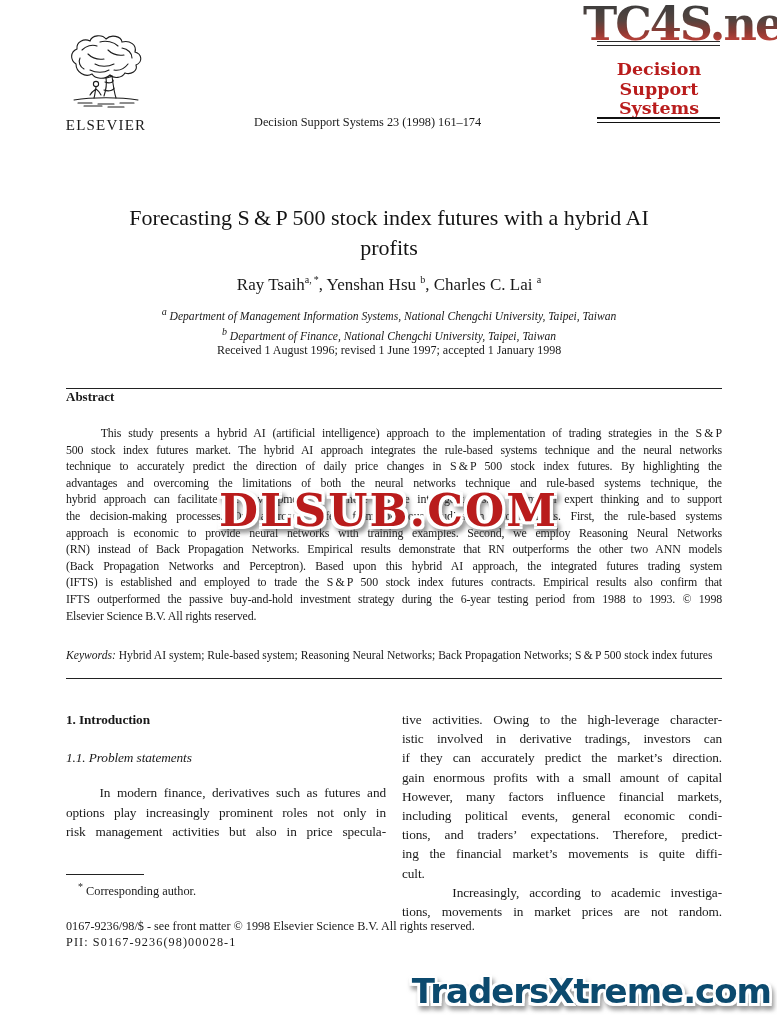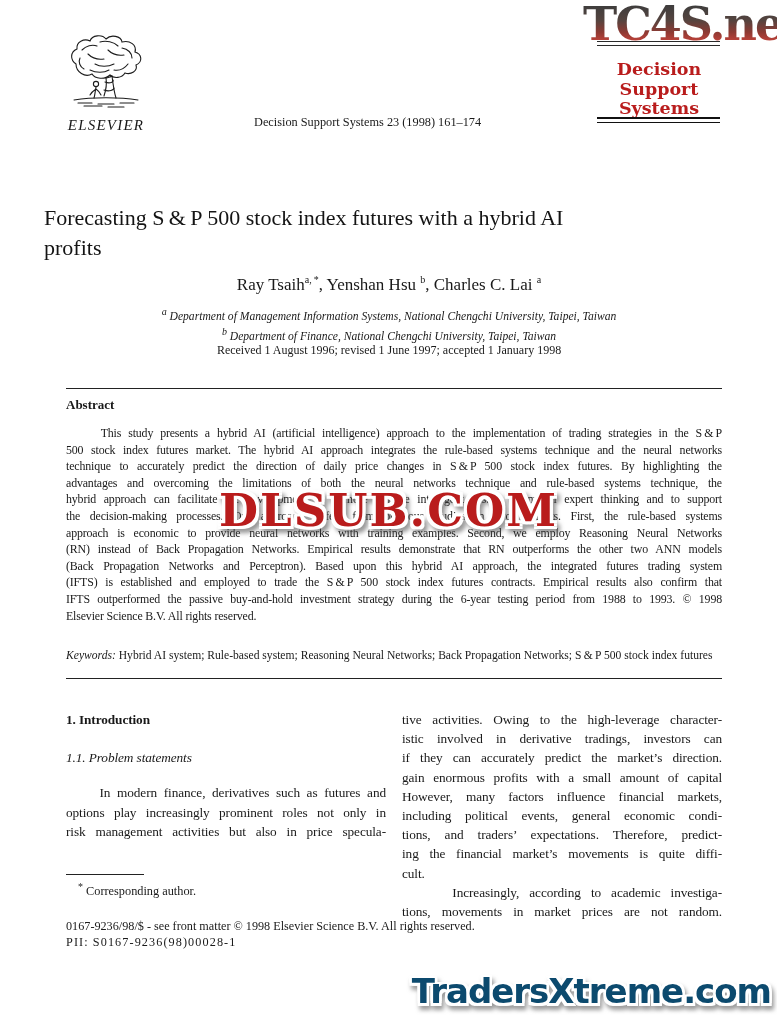--- a/index.html
+++ b/index.html
@@ -6,21 +6,21 @@
   .page{
     position:relative;width:777px;height:1024px;margin:0 auto;
     background:#ffffff;overflow:hidden;
     font-family:"Liberation Serif","DejaVu Serif",serif;color:#191919;
   }
   .abs{position:absolute;}
   .tline{white-space:pre-wrap;min-height:1em;}
   .just{text-align:justify;text-align-last:justify;}
 
   
-  .elsevier{left:60px;top:34px;width:92px;text-align:center;font-style:italic;}
+  .elsevier{left:60px;top:34px;width:92px;text-align:center;}
   .elsevier .brand{font-size:15px;letter-spacing:1.2px;margin-top:1px;}
   .journal-cite{left:254px;top:115px;font-size:12.3px;}
 
   .tc4s{
     left:583px;top:1px;z-index:3;
     font-family:"DejaVu Serif","Liberation Serif",serif;font-weight:bold;
     font-size:46px;letter-spacing:-2px;line-height:1;
     background:linear-gradient(180deg,#3d3d3d 8%,#55443f 42%,#8e3a33 68%,#c0423a 88%,#cf5a4e 100%);
     -webkit-background-clip:text;background-clip:text;color:transparent;
   }
@@ -28,31 +28,31 @@
     border-top:1.4px solid #2a2a2a;border-bottom:1.4px solid #2a2a2a;z-index:4;}
   .journal-logo{
     left:585px;top:60px;width:148px;text-align:center;
     font-family:"DejaVu Serif","Liberation Serif",serif;font-weight:bold;
     font-size:17.5px;line-height:19.5px;color:#b91c1c;
   }
   .rule-double-bottom{left:597px;top:117px;width:123px;height:3px;
     border-top:2.4px solid #111;border-bottom:1.2px solid #111;}
 
   
-  .title{left:44px;top:203px;width:690px;text-align:left;
+  .title{left:44px;top:203px;width:690px;text-align:center;
     font-size:22px;line-height:30px;color:#141414;}
   .authors{left:44px;top:274px;width:690px;text-align:center;font-size:17px;}
   .authors sup,.affil sup,.fnote sup{font-size:10px;}
   .affils{left:44px;top:304px;width:690px;text-align:center;
     font-style:italic;font-size:11.6px;line-height:15px;}
   .received{left:44px;top:343px;width:690px;text-align:center;font-size:12px;}
 
   
   .rule-abstract{left:66px;top:388px;width:656px;border-top:1.4px solid #222;}
-  .abstract-head{left:66px;top:397px;font-size:13px;font-weight:bold;}
+  .abstract-head{left:66px;top:389px;font-size:13px;font-weight:bold;}
   .abstract-body{left:66px;top:425px;width:656px;
     font-size:11.9px;line-height:16.6px;letter-spacing:-0.15px;}
 
   
   .keywords{left:66px;top:649px;width:660px;font-size:11.6px;white-space:nowrap;}
   .keywords .kw-label{font-style:italic;}
   .rule-keywords{left:66px;top:678px;width:656px;border-top:1.2px solid #222;}
 
   
   .columns{left:66px;top:710px;width:656px;display:flex;gap:16px;

